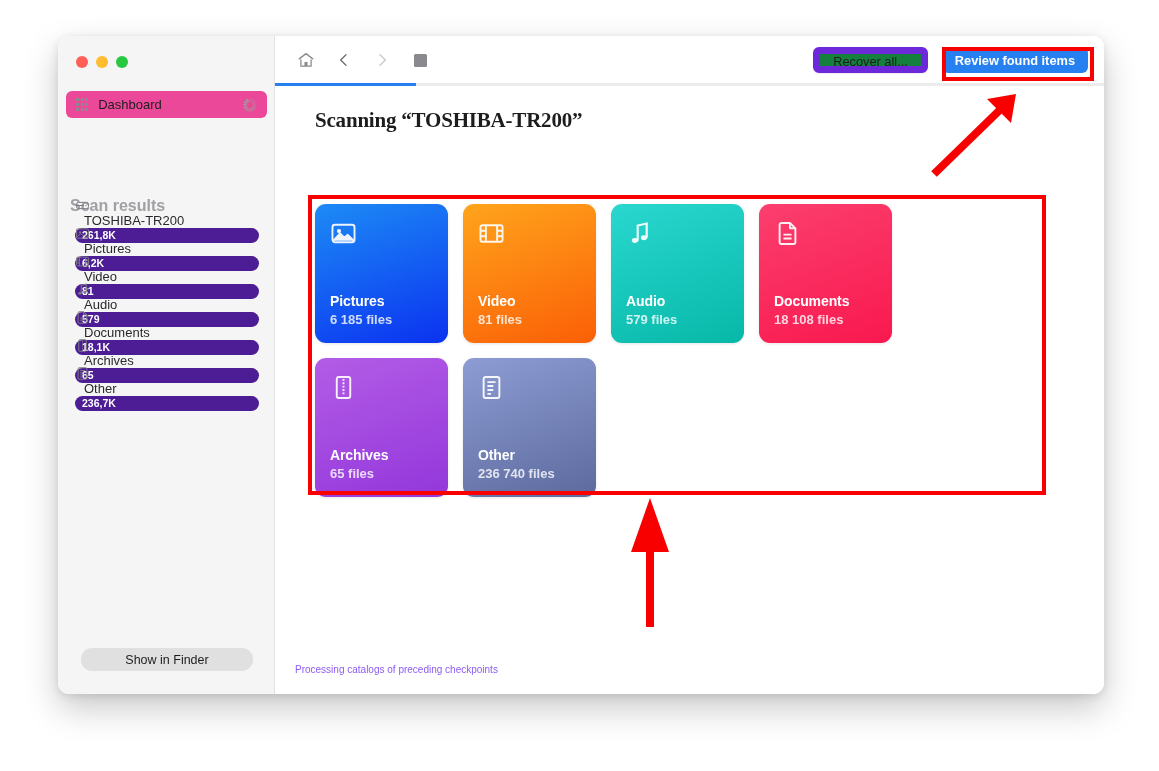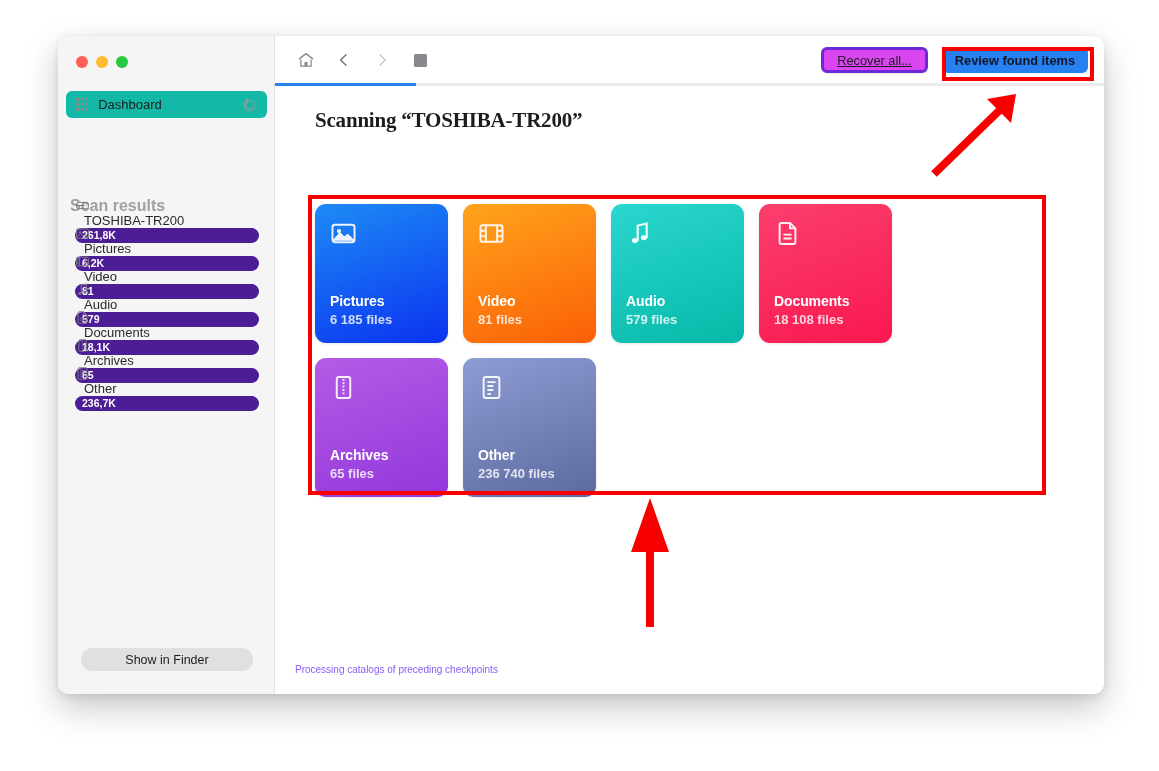--- a/index.html
+++ b/index.html
@@ -36,21 +36,21 @@
     display: flex; gap: 8px;
   }
   .light { width: 12px; height: 12px; border-radius: 50%; display: block; }
   .light.red { background: #ff5f57; }
   .light.yellow { background: #febc2e; }
   .light.green { background: #28c840; }
 
   .dash-row {
     position: absolute; left: 8px; top: 55px;
     width: 201px; height: 27px;
-    background: #14b8a6;
+    background: #ec4899;
     border-radius: 6px;
     display: flex; align-items: center;
     padding: 0 10px;
   }
   .dash-label {
     font-size: 13px; color: #1d1d1f; margin-left: 10px; flex: 1;
   }
   .grid-icon { display: grid; grid-template-columns: repeat(3,3px); grid-template-rows: repeat(3,3px); gap: 1.6px; }
   .grid-icon i { background: #8a8a8e; display: block; width: 3px; height: 3px; }
   .spinner { width: 14px; height: 14px; position: relative; }
@@ -99,30 +99,29 @@
   .tool-icons { display: flex; align-items: center; gap: 16px; }
   .tb-btn {
     width: 22px; height: 22px; display: flex; align-items: center; justify-content: center;
     background: none; border: none; cursor: pointer; padding: 0;
   }
   .stop-sq { width: 13px; height: 13px; background: #8a8a8e; border-radius: 1.5px; }
 
   .tool-right { margin-left: auto; display: flex; align-items: center; gap: 14px; }
   .btn-recover {
     height: 26px; padding: 0 13px;
-    background: #d946ef; border: 3px solid #6d28d9; border-radius: 6px;
+    background: #15803d; border: 7px solid #6d28d9; border-radius: 6px;
     font-size: 12.8px; color: #1d1d1f;
     font-family: "Liberation Sans", sans-serif; cursor: pointer;
     box-shadow: 0 0.5px 1px rgba(0,0,0,0.07);
-    text-decoration: underline;
   }
   .btn-review {
     height: 26px; padding: 0 13px;
     background: #2680f0; border: none; border-radius: 6px;
-    font-size: 12.8px; font-weight: bold; color: #0f172a;
+    font-size: 12.8px; font-weight: bold; color: #ffffff;
     font-family: "Liberation Sans", sans-serif; cursor: pointer;
   }
 
   .progress-track {
     position: absolute; left: 0; top: 47px;
     width: 100%; height: 3px; background: #ececec;
   }
   .progress-fill { height: 3px; background: #2680f0; width: 17%; }
 
   .heading-wrap { position: absolute; left: 40px; top: 72px; }

